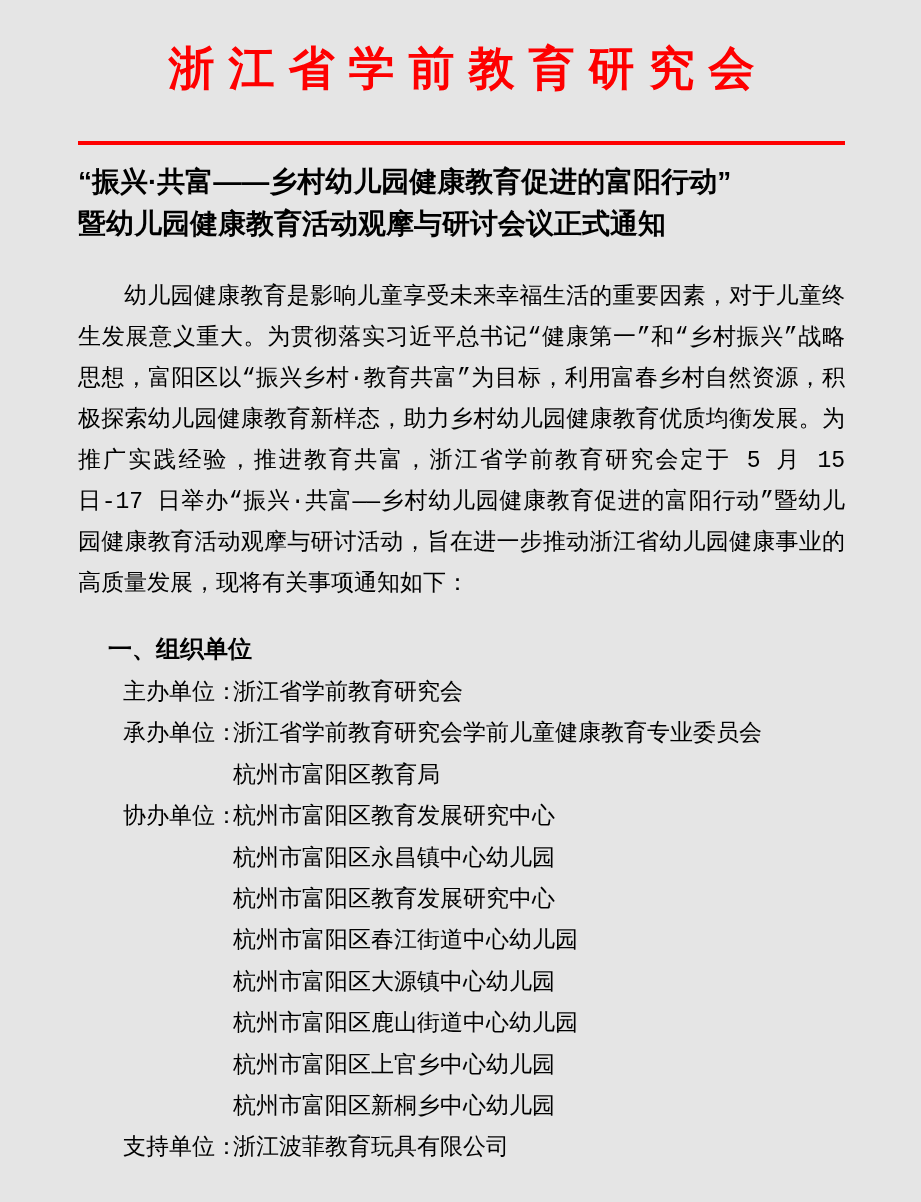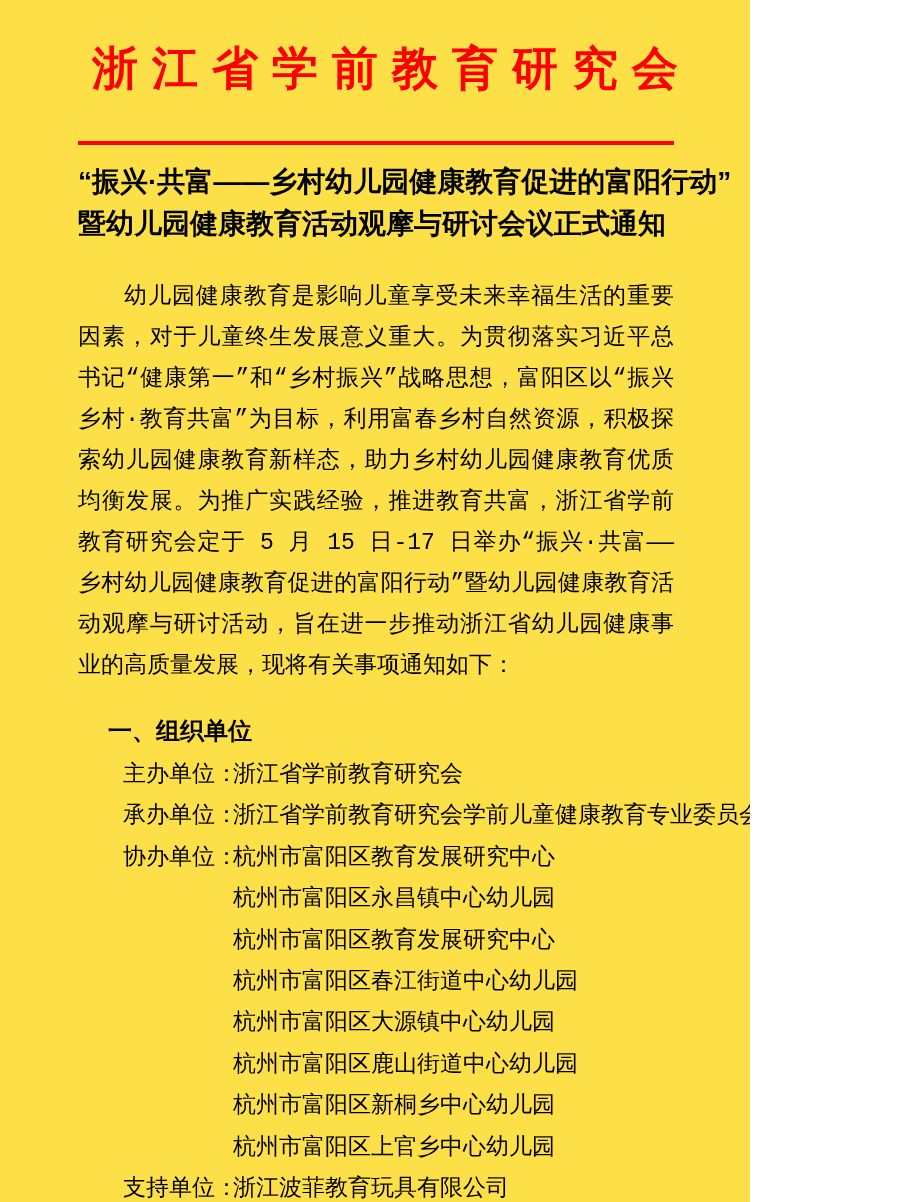--- a/index.html
+++ b/index.html
@@ -1,20 +1,20 @@
 <!DOCTYPE html>
 <html><head>
 <meta charset="utf-8">
 <style>
   html, body { margin: 0; padding: 0; background: #ffffff; }
   .page {
     position: relative;
-    width: 750px;
+    width: 921px;
     height: 1202px;
-    background: #fde047;
+    background: #e5e5e5;
     color: #000000;
     font-family: "Liberation Serif", "DejaVu Serif", serif;
     overflow: hidden;
     box-sizing: border-box;
   }
   .content {
     padding: 0 76px 0 78px;
     box-sizing: border-box;
   }
   .letterhead {
@@ -99,20 +99,23 @@
     <div class="org-list">
 
       <div class="org-row">
         <span class="org-label">主办单位：</span><span class="org-value">浙江省学前教育研究会</span>
       </div>
 
       <div class="org-row">
         <span class="org-label">承办单位：</span><span class="org-value">浙江省学前教育研究会学前儿童健康教育专业委员会</span>
       </div>
 
+      <div class="org-row">
+        <span class="org-label"></span><span class="org-value">杭州市富阳区教育局</span>
+      </div>
 
       <div class="org-row">
         <span class="org-label">协办单位：</span><span class="org-value">杭州市富阳区教育发展研究中心</span>
       </div>
 
       <div class="org-row">
         <span class="org-label"></span><span class="org-value">杭州市富阳区永昌镇中心幼儿园</span>
       </div>
 
       <div class="org-row">
@@ -126,25 +129,25 @@
       <div class="org-row">
         <span class="org-label"></span><span class="org-value">杭州市富阳区大源镇中心幼儿园</span>
       </div>
 
       <div class="org-row">
         <span class="org-label"></span><span class="org-value">杭州市富阳区鹿山街道中心幼儿园</span>
       </div>
 
 
       <div class="org-row">
-        <span class="org-label"></span><span class="org-value">杭州市富阳区新桐乡中心幼儿园</span>
+        <span class="org-label"></span><span class="org-value">杭州市富阳区上官乡中心幼儿园</span>
       </div>
 
       <div class="org-row">
-        <span class="org-label"></span><span class="org-value">杭州市富阳区上官乡中心幼儿园</span>
+        <span class="org-label"></span><span class="org-value">杭州市富阳区新桐乡中心幼儿园</span>
       </div>
 
       <div class="org-row">
         <span class="org-label">支持单位：</span><span class="org-value">浙江波菲教育玩具有限公司</span>
       </div>
 
     </div>
   </div>
 </div>
 

